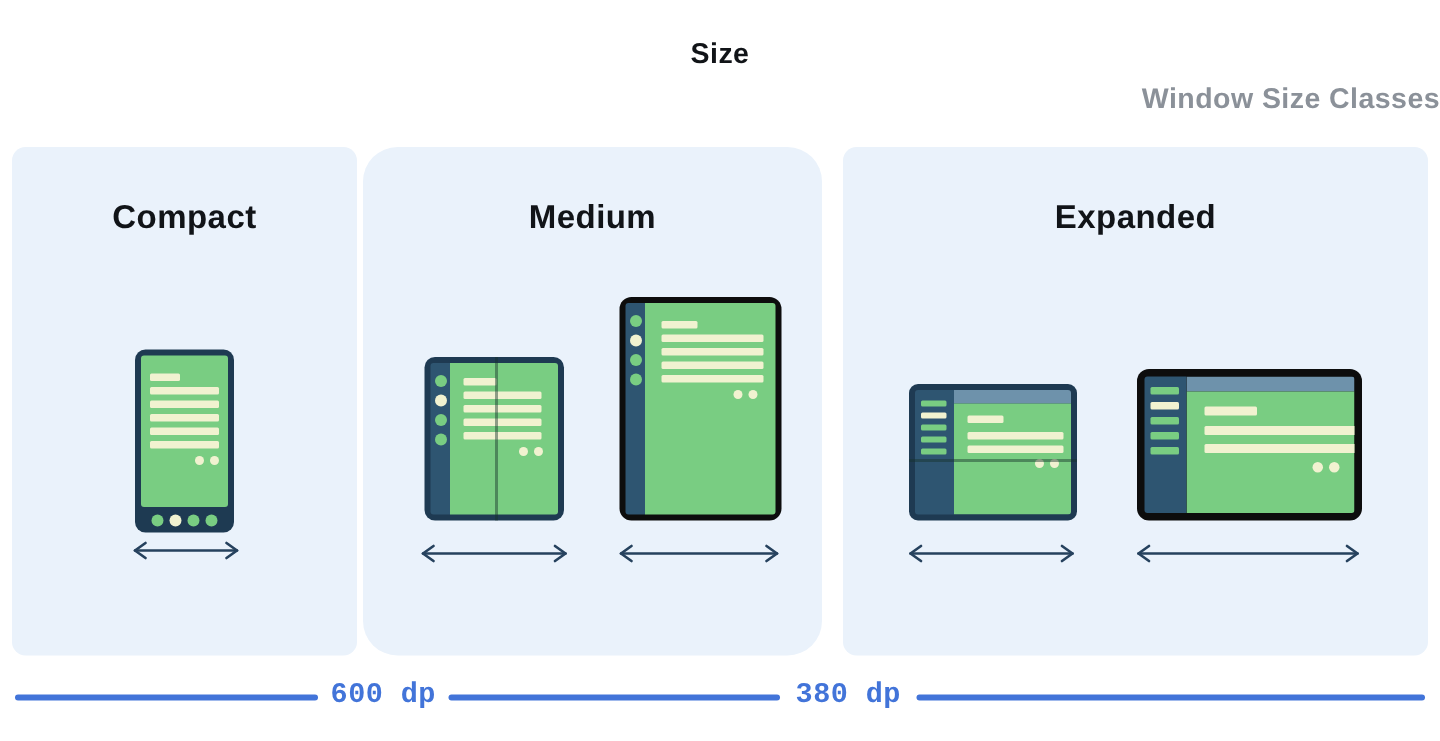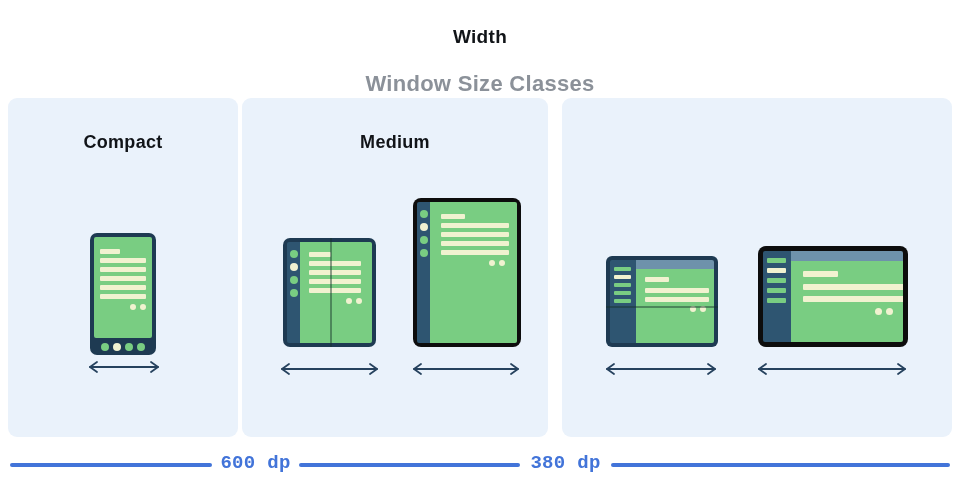--- a/index.html
+++ b/index.html
@@ -2,29 +2,29 @@
 <html style="--panel-bg: #eaf2fb; --frame-navy: #1e3a52; --rail-navy: #2e5571; --screen-green: #79cd82; --line-cream: #f1f2d0; --topbar-slate: #6e92ab; --frame-black: #0d0d0d; --accent-blue: #4274d9; --title-black: #111418; --subtitle-gray: #8b9199; --arrow-navy: #26425e;"><head>
 <meta charset="utf-8">
 <style>
   html,body{margin:0;padding:0;background:#fff;}
   .canvas{position:relative;width:960px;height:494px;background:#fff;overflow:hidden;
           font-family:"Liberation Sans",sans-serif;}
 
   
   .header{position:absolute;top:26px;left:0;right:0;text-align:center;}
   .title{font-size:19px;font-weight:700;color:var(--title-black);letter-spacing:.3px;}
-  .subtitle{font-size:22px;font-weight:700;color:var(--subtitle-gray);margin-top:23px;letter-spacing:.3px;}
+  .subtitle{font-size:19px;font-weight:700;color:var(--subtitle-gray);margin-top:8px;letter-spacing:.3px;text-align:right;}
 
   
   .panel{position:absolute;top:98px;height:339px;background:var(--panel-bg);border-radius:9px;}
   .panel-compact{left:8px;width:230px;}
-  .panel-medium{left:242px;width:306px;}
+  .panel-medium{left:242px;width:306px;border-radius:23px;}
   .panel-expanded{left:562px;width:390px;}
   .panel-title{position:absolute;top:34px;left:0;width:100%;text-align:center;margin:0;
-               font-size:18px;font-weight:700;color:var(--title-black);letter-spacing:.3px;}
+               font-size:22px;font-weight:700;color:var(--title-black);letter-spacing:.3px;}
 
   
   .device{position:absolute;box-sizing:border-box;}
   .dot{border-radius:50%;flex:0 0 auto;}
   .dot.g{background:var(--screen-green);}
   .dot.c{background:var(--line-cream);}
   .tline{background:var(--line-cream);border-radius:1px;height:5px;margin-bottom:4px;}
   .sline{border-radius:1px;height:4px;}
   .sline.g{background:var(--screen-green);}
   .sline.c{background:var(--line-cream);}
@@ -92,21 +92,21 @@
                text-align:center;letter-spacing:.3px;font-family:Liberation Mono, monospace;}
   .bp1{left:212px;width:87px;}
   .bp2{left:520px;width:91px;}
 </style>
 </head>
 <body>
 
 <div class="canvas">
 
   <div class="header">
-    <div class="title">Width</div>
+    <div class="title">Size</div>
     <div class="subtitle">Window Size Classes</div>
   </div>
 
   <section class="panel panel-compact">
     <h2 class="panel-title">Compact</h2>
 
     <div class="device phone">
       <div class="screen">
         <div class="tline w20"></div>
         <div class="tline w46"></div>
@@ -184,20 +184,21 @@
         <path d="M91 2 L98 7 L91 12"></path>
     </svg>
     <svg class="arrow" style="left:169px;top:264px;" width="110" height="14" viewBox="0 0 110 14">
       <path d="M3 7 H107"></path>
         <path d="M10 2 L3 7 L10 12"></path>
         <path d="M100 2 L107 7 L100 12"></path>
     </svg>
   </section>
 
   <section class="panel panel-expanded">
+    <h2 class="panel-title">Expanded</h2>
 
     <div class="device foldable-landscape">
       <div class="sidebar">
         <span class="sline g"></span>
         <span class="sline c"></span>
         <span class="sline g"></span>
         <span class="sline g"></span>
         <span class="sline g"></span>
       </div>
       <div class="main">

